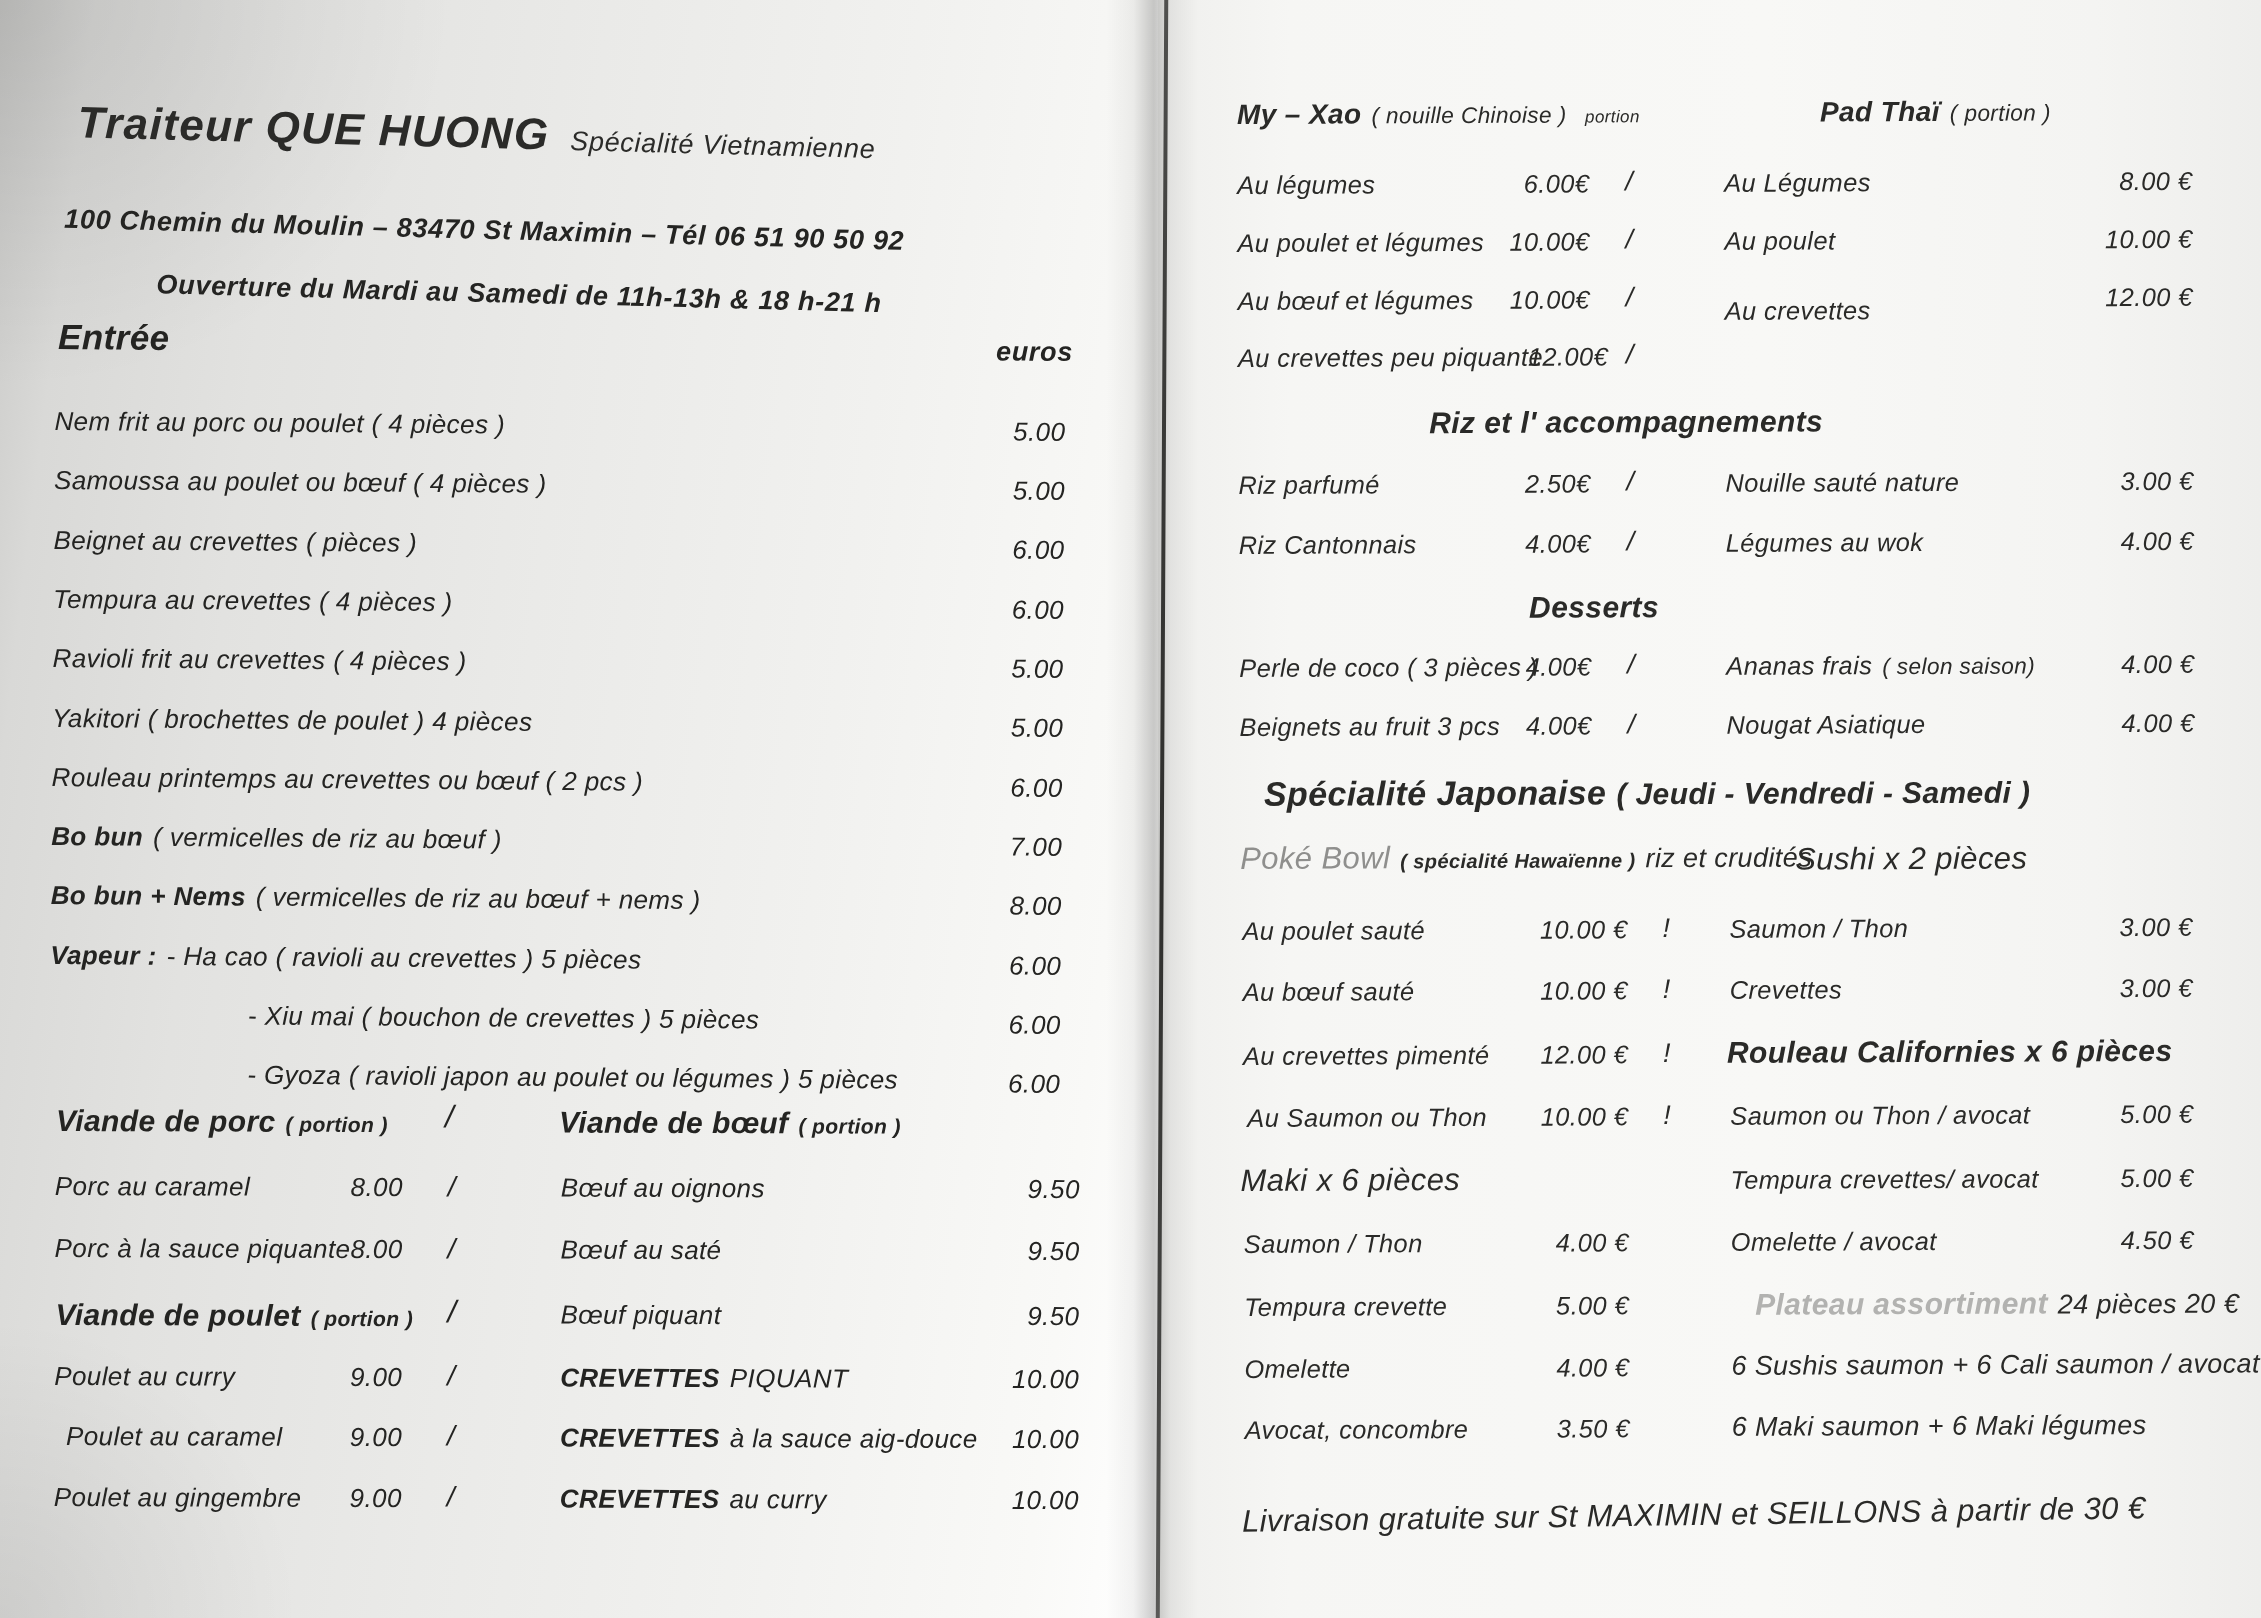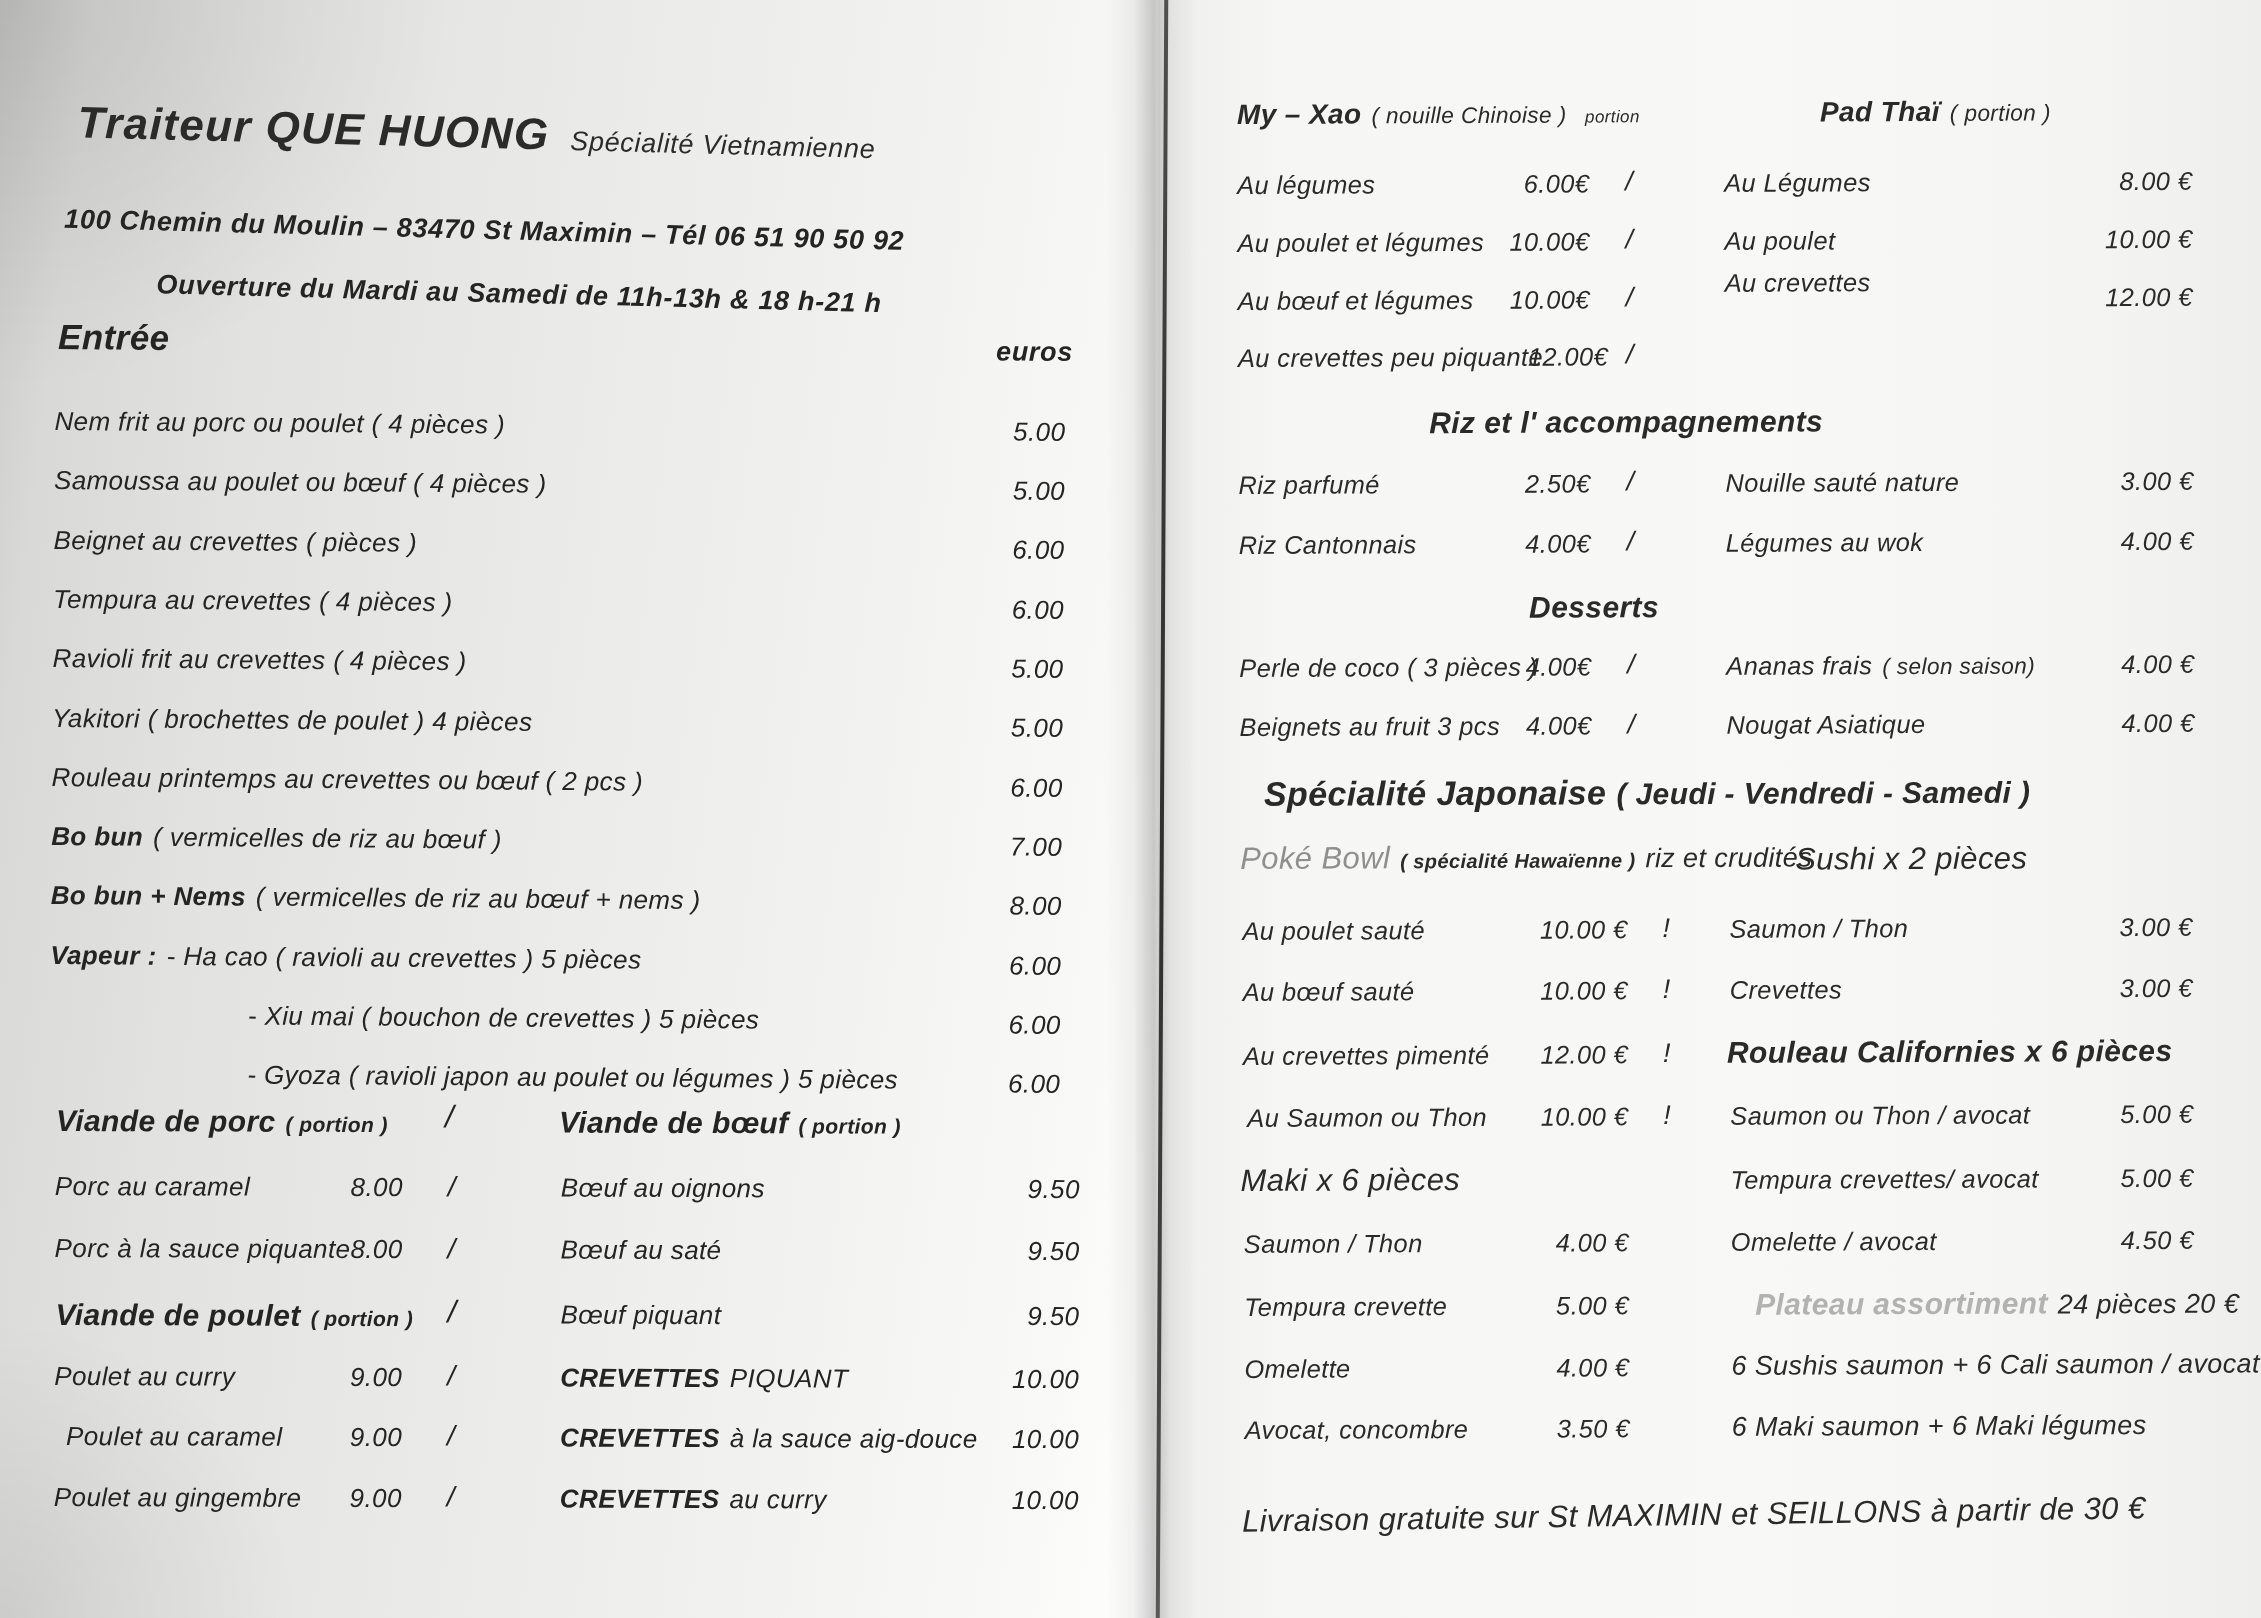--- a/index.html
+++ b/index.html
@@ -150,21 +150,21 @@
 
       <div class="t sz36" style="top:230px;left:79px;">Au poulet et légumes</div>
       <div class="t sz36 pr" style="top:230px;left:297px;width:134px;">10.00€</div>
       <div class="t sz38" style="top:227px;left:467px;">/</div>
       <div class="t sz36" style="top:230px;left:566px;">Au poulet</div>
       <div class="t sz36 pr" style="top:230px;left:893px;width:141px;">10.00 €</div>
 
       <div class="t sz36" style="top:288px;left:79px;">Au bœuf et légumes</div>
       <div class="t sz36 pr" style="top:288px;left:297px;width:134px;">10.00€</div>
       <div class="t sz38" style="top:285px;left:467px;">/</div>
-      <div class="t sz36" style="top:272px;left:566px;">Au crevettes</div>
+      <div class="t sz36" style="top:300px;left:566px;">Au crevettes</div>
       <div class="t sz36 pr" style="top:288px;left:893px;width:141px;">12.00 €</div>
 
       <div class="t sz36" style="top:345px;left:79px;">Au crevettes peu piquante</div>
       <div class="t sz36" style="top:345px;left:369px;">12.00€</div>
       <div class="t sz38" style="top:342px;left:467px;">/</div>
 
       <div class="t hdr42" style="top:408px;left:270px;">Riz et l' accompagnements</div>
 
       <div class="t sz36" style="top:472px;left:79px;">Riz parfumé</div>
       <div class="t sz36 pr" style="top:472px;left:297px;width:134px;">2.50€</div>

